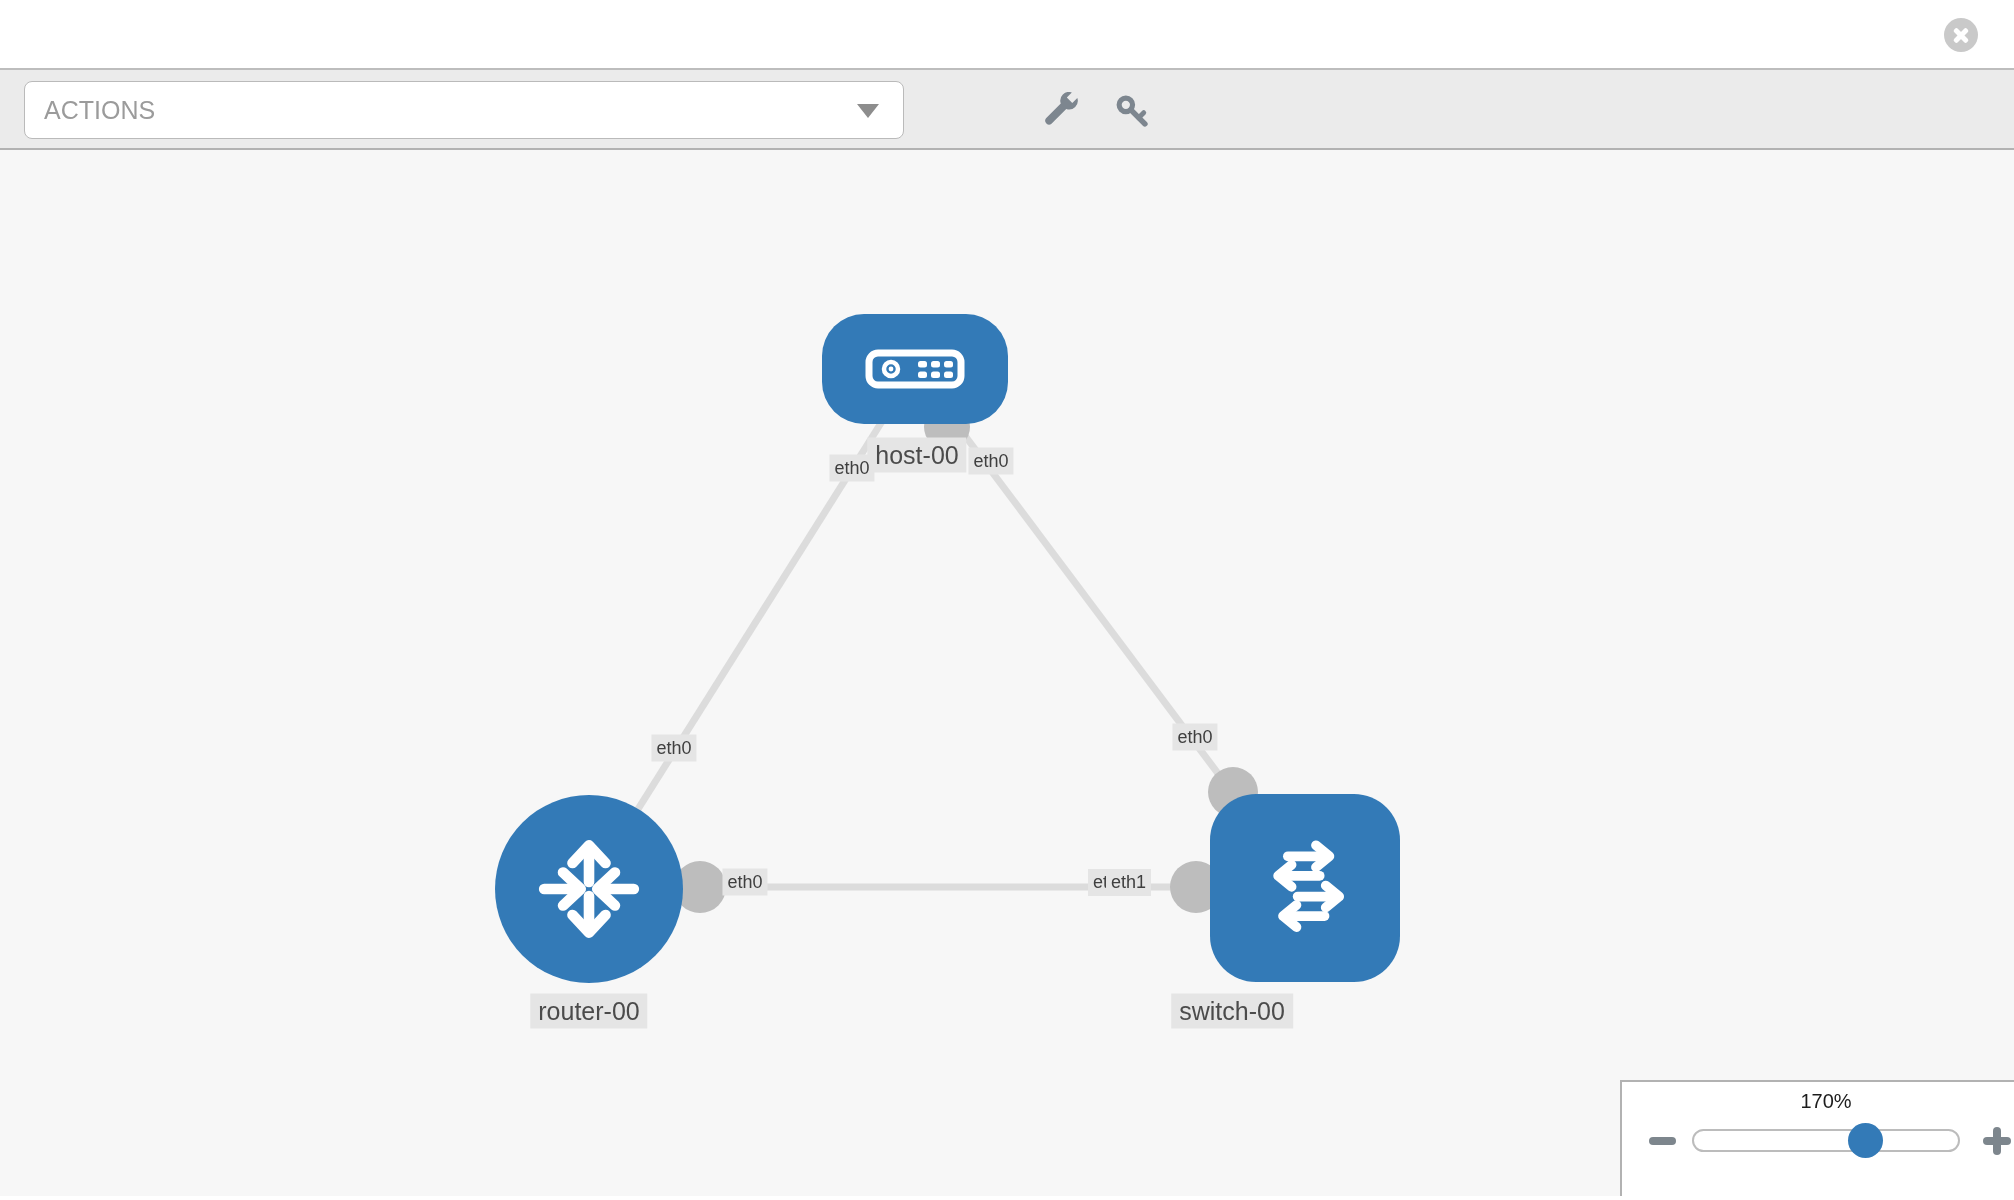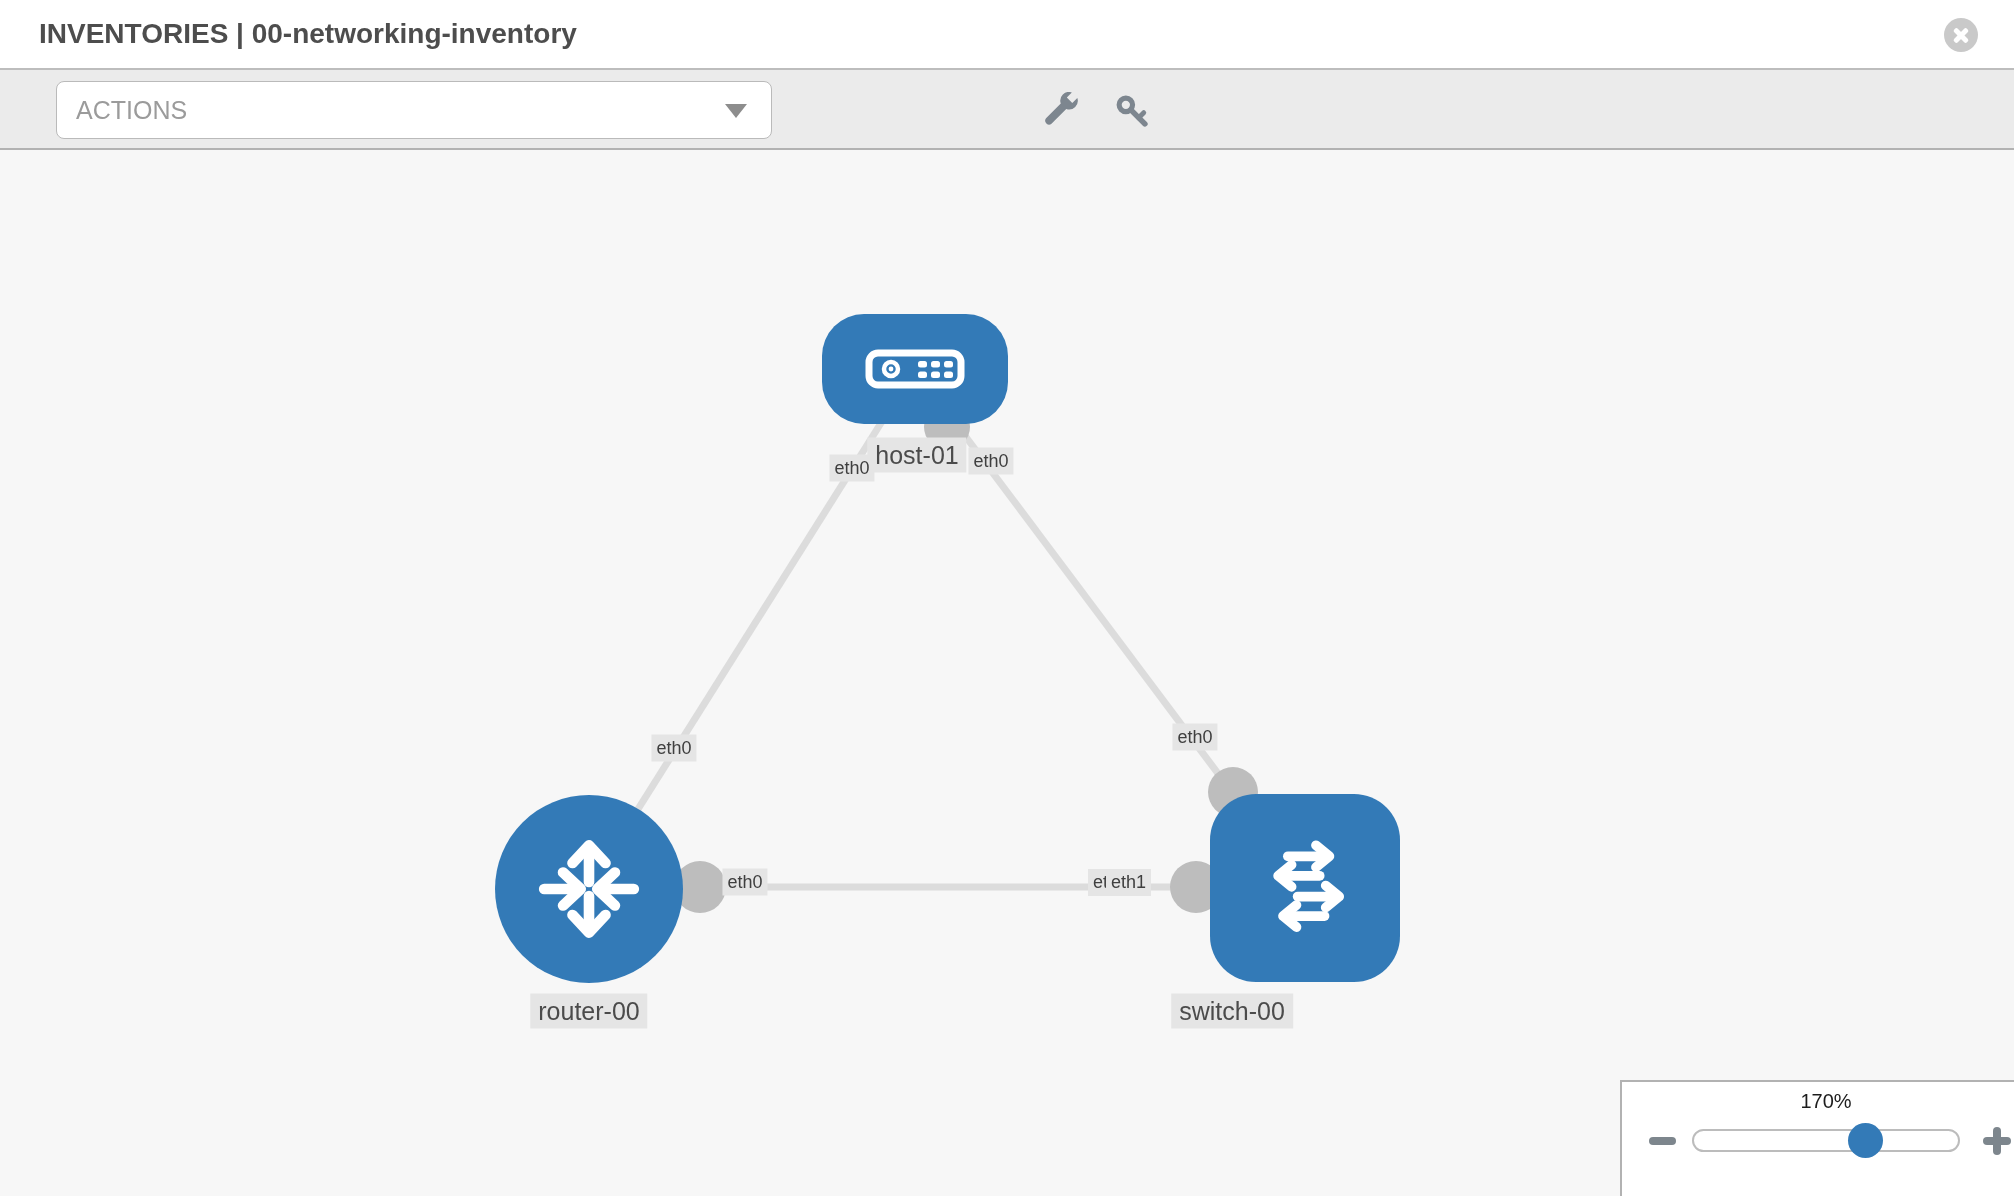--- a/index.html
+++ b/index.html
@@ -16,21 +16,21 @@
   .close-x { position:absolute; left:0; top:0; width:100%; height:100%; }
   .close-x::before, .close-x::after { content:""; position:absolute; left:8px; top:15px;
                width:18px; height:5px; border-radius:2px; background:#fff; }
   .close-x::before { transform:rotate(45deg); }
   .close-x::after  { transform:rotate(-45deg); }
 
   
   .toolbar { position:relative; height:80px; background:#ebebeb; border-bottom:2px solid #b2b2b2; }
   .dropdown { position:absolute; top:11px; height:58px; background:#fff;
               border:1px solid #bababa; border-radius:8px; cursor:pointer; }
-  .dd-actions { left:56px; width:716px; }
+  .dd-actions { left:24px; width:880px; }
   .dd-search  { left:1184px; width:794px; }
   .dd-label { position:absolute; left:19px; top:50%; transform:translateY(-50%);
               font-size:25px; color:#9b9b9b; }
   .caret { position:absolute; right:24px; top:50%; margin-top:-6px; width:0; height:0;
            border-left:11px solid transparent; border-right:11px solid transparent;
            border-top:14px solid #8d8d8d; }
   .tool-btn { position:absolute; top:22px; width:40px; height:40px; border:none;
               background:transparent; padding:0; cursor:pointer; }
   .tb-wrench { left:1042px; }
   .tb-key { left:1112px; }
@@ -66,21 +66,20 @@
                   background:#fff; border:2px solid #bcbcbc; border-radius:13px; cursor:pointer; }
   .slider-thumb { position:absolute; left:226px; top:41px; width:35px; height:35px;
                   border-radius:50%; background:#337ab7; cursor:grab; }
 </style>
 </head>
 <body>
 
 <div class="app">
 
   <div class="hdr">
-    <h1>INVENTORIES | 00-networking-inventory</h1>
     <div class="close-btn">
       <span class="close-x"></span>
     </div>
   </div>
 
   <div class="toolbar">
     <div class="dropdown dd-actions">
       <span class="dd-label">ACTIONS</span>
       <span class="caret"></span>
     </div>
@@ -157,21 +156,21 @@
           <path d="M62 40 L32 40"></path>
             <path d="M39 31 L28 40 L39 49"></path>
           <path d="M44 57 L74 57"></path>
             <path d="M67 48 L78 57 L67 66"></path>
           <path d="M66 73 L36 73"></path>
             <path d="M43 64 L32 73 L43 82"></path>
         </g>
       </svg>
     </div>
 
-    <div class="lbl node-lbl" style="left:917px; top:305px;">host-01</div>
+    <div class="lbl node-lbl" style="left:917px; top:305px;">host-00</div>
     <div class="lbl node-lbl" style="left:589px; top:861px;text-align:right;">router-00</div>
     <div class="lbl node-lbl" style="left:1232px; top:861px;">switch-00</div>
 
     <div class="lbl if-lbl" style="left:852px; top:318px;">eth0</div>
     <div class="lbl if-lbl" style="left:991px; top:311px;">eth0</div>
     <div class="lbl if-lbl" style="left:674px; top:598px;">eth0</div>
     <div class="lbl if-lbl" style="left:1195px; top:587px;">eth0</div>
     <div class="lbl if-lbl" style="left:745px; top:732px;">eth0</div>
     <div class="lbl if-lbl if-fixed" style="left:1088px; top:719px;">eth0</div>
     <div class="lbl if-lbl if-fixed" style="left:1106px; top:719px;">eth1</div>

